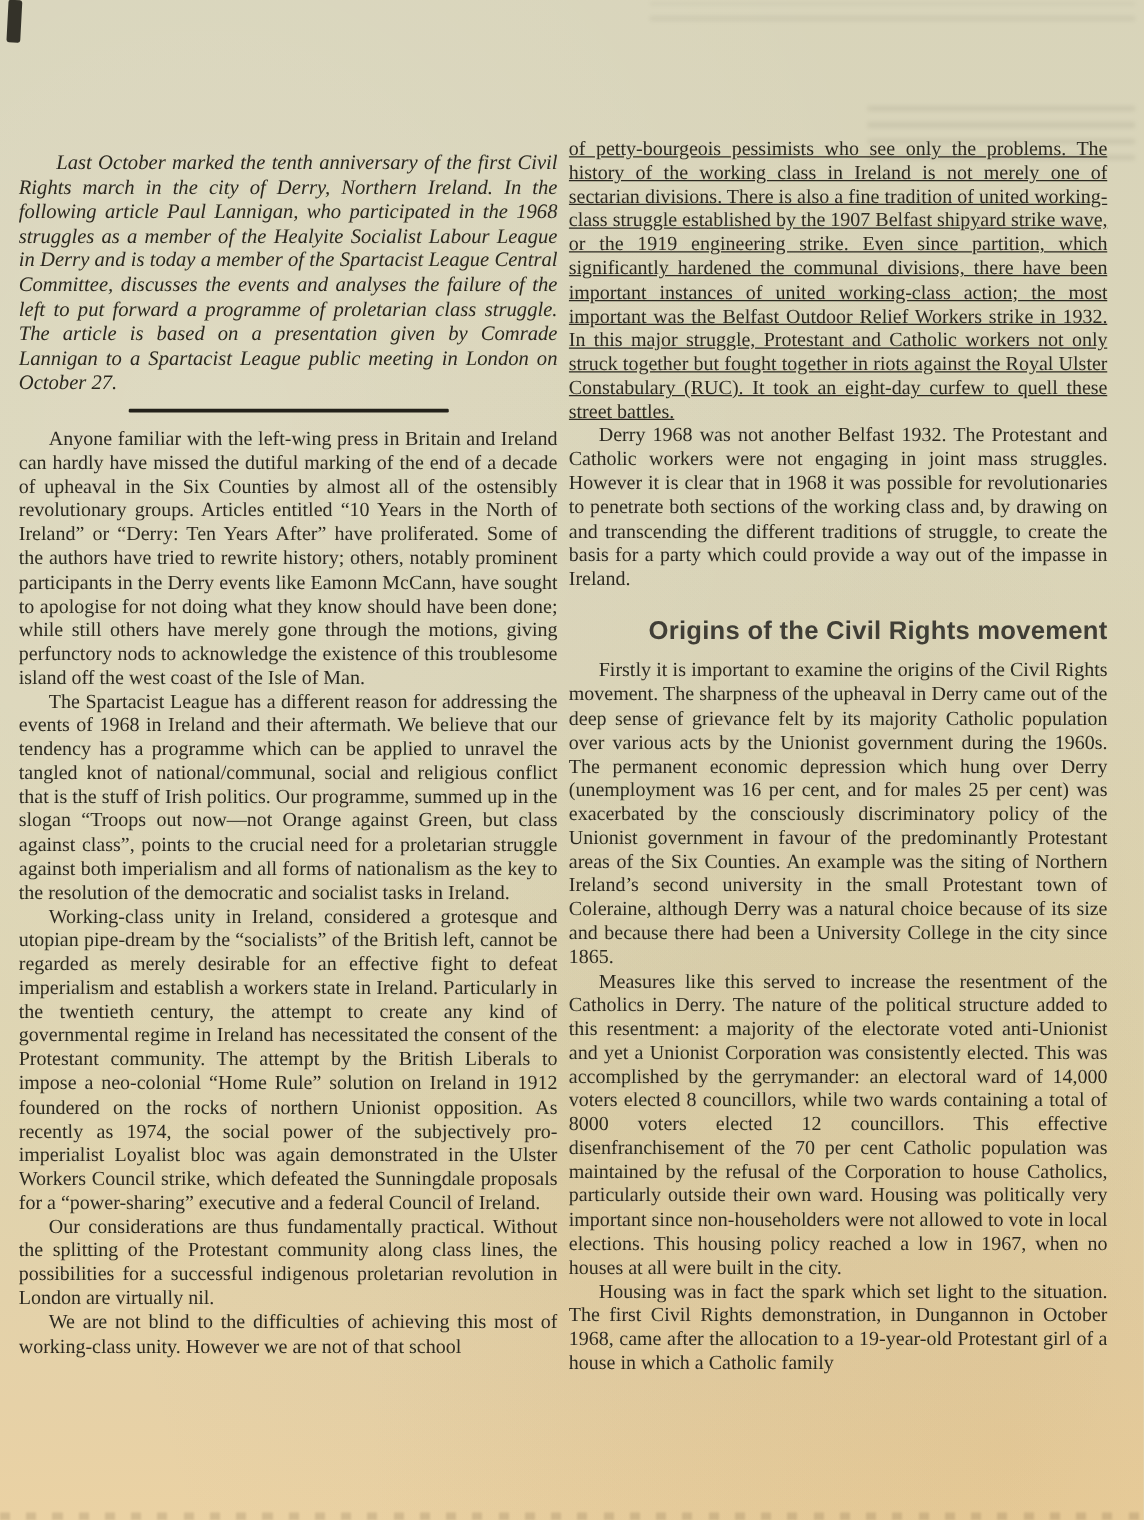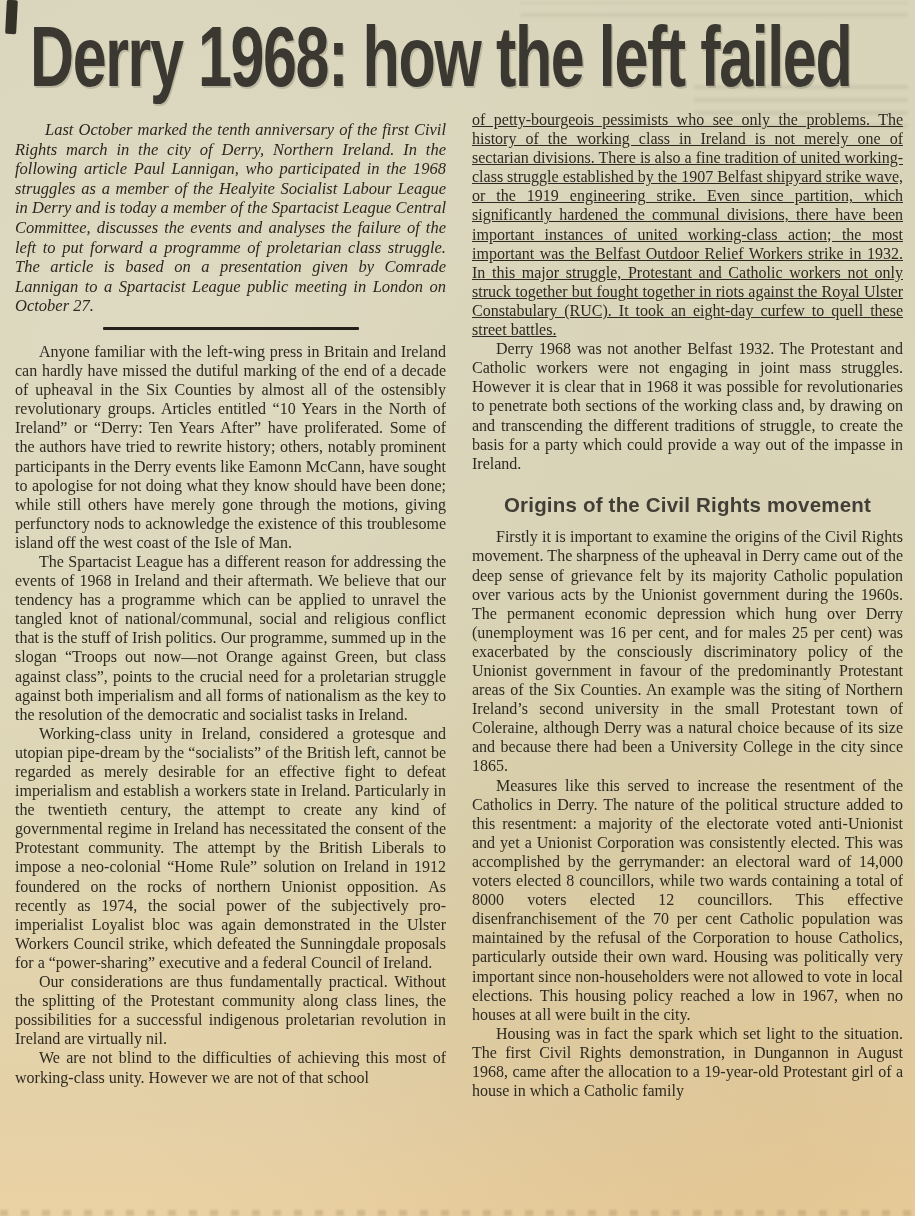--- a/index.html
+++ b/index.html
@@ -23,42 +23,42 @@
   .masthead { position:relative; padding:16px 0 0 30px; height:96px; }
   .title {
     font-family:"Liberation Sans", sans-serif; font-weight:700;
     font-size:86px; line-height:0.95; letter-spacing:-2px;
     color:#3a3831; white-space:nowrap;
     transform:scaleX(0.71); transform-origin:0 0;
     text-shadow:2px 2px 0 rgba(50,48,40,0.18);
   }
   .columns {
     position:absolute; top:110px; left:15px; width:888px; bottom:0;
-    display:flex; gap:26px;
+    display:flex; gap:9px;
   }
   .col {
     width:431px; height:100%; overflow:hidden;
     color:#2d2a21; font-size:16px; line-height:19.1px;
     text-align:justify;
   }
   .col p { text-indent:24px; }
   .col p.no-indent { text-indent:0;text-decoration:underline; }
   .intro {
     font-style:italic; font-size:16.5px; line-height:19.6px;
     padding-top:10px; color:#2b281f;
   }
   .intro p { text-indent:30px; }
   .divider {
     width:256px; height:3px; background:#23211a;
     margin:11px auto 12px auto; border-radius:1px;
   }
   .subhead {
     font-family:"Liberation Sans", sans-serif; font-weight:700;
     font-size:20.5px; line-height:1.15; color:#403e36;
-    letter-spacing:0.2px; margin:20px 0 11px 0; text-align:center;
+    letter-spacing:0.2px; margin:20px 0 11px 0; text-align:right;
   }
   
   .corner-mark {
     position:absolute; top:0; left:6px; width:11px; height:34px;
     background:#1d1b15; transform:rotate(3deg); border-radius:2px; opacity:0.88;
   }
   .bleed {
     position:absolute; pointer-events:none; filter:blur(1.6px);
     background-image:repeating-linear-gradient(0deg,
       rgba(125,122,100,0.38) 0px, rgba(125,122,100,0.38) 4px,
@@ -76,43 +76,40 @@
 </head>
 <body>
 
 <div class="page">
 
   <div class="texture"></div>
   <div class="corner-mark"></div>
   <div class="bleed bleed-b"></div>
   <div class="bleed bleed-a"></div>
 
-  <div class="masthead">
-    <h1 class="title">Derry 1968: how the left failed</h1>
-  </div>
 
   <div class="columns">
 
     <div class="col">
       <div class="intro">
         <p>Last October marked the tenth anniversary of the first Civil Rights march in the city of Derry, Northern Ireland. In the following article Paul Lannigan, who participated in the 1968 struggles as a member of the Healyite Socialist Labour League in Derry and is today a member of the Spartacist League Central Committee, discusses the events and analyses the failure of the left to put forward a programme of proletarian class struggle. The article is based on a presentation given by Comrade Lannigan to a Spartacist League public meeting in London on October 27.</p>
       </div>
       <div class="divider"></div>
       <p>Anyone familiar with the left-wing press in Britain and Ireland can hardly have missed the dutiful marking of the end of a decade of upheaval in the Six Counties by almost all of the ostensibly revolutionary groups. Articles entitled “10 Years in the North of Ireland” or “Derry: Ten Years After” have proliferated. Some of the authors have tried to rewrite history; others, notably prominent participants in the Derry events like Eamonn McCann, have sought to apologise for not doing what they know should have been done; while still others have merely gone through the motions, giving perfunctory nods to acknowledge the existence of this troublesome island off the west coast of the Isle of Man.</p>
       <p>The Spartacist League has a different reason for addressing the events of 1968 in Ireland and their aftermath. We believe that our tendency has a programme which can be applied to unravel the tangled knot of national/communal, social and religious conflict that is the stuff of Irish politics. Our programme, summed up in the slogan “Troops out now—not Orange against Green, but class against class”, points to the crucial need for a proletarian struggle against both imperialism and all forms of nationalism as the key to the resolution of the democratic and socialist tasks in Ireland.</p>
       <p>Working-class unity in Ireland, considered a grotesque and utopian pipe-dream by the “socialists” of the British left, cannot be regarded as merely desirable for an effective fight to defeat imperialism and establish a workers state in Ireland. Particularly in the twentieth century, the attempt to create any kind of governmental regime in Ireland has necessitated the consent of the Protestant community. The attempt by the British Liberals to impose a neo-colonial “Home Rule” solution on Ireland in 1912 foundered on the rocks of northern Unionist opposition. As recently as 1974, the social power of the subjectively pro-imperialist Loyalist bloc was again demonstrated in the Ulster Workers Council strike, which defeated the Sunningdale proposals for a “power-sharing” executive and a federal Council of Ireland.</p>
-      <p>Our considerations are thus fundamentally practical. Without the splitting of the Protestant community along class lines, the possibilities for a successful indigenous proletarian revolution in Ireland are virtually nil.</p>
+      <p>Our considerations are thus fundamentally practical. Without the splitting of the Protestant community along class lines, the possibilities for a successful indigenous proletarian revolution in London are virtually nil.</p>
       <p>We are not blind to the difficulties of achieving this most of working-class unity. However we are not of that school</p>
     </div>
 
     <div class="col">
       <p class="no-indent">of petty-bourgeois pessimists who see only the problems. The history of the working class in Ireland is not merely one of sectarian divisions. There is also a fine tradition of united working-class struggle established by the 1907 Belfast shipyard strike wave, or the 1919 engineering strike. Even since partition, which significantly hardened the communal divisions, there have been important instances of united working-class action; the most important was the Belfast Outdoor Relief Workers strike in 1932. In this major struggle, Protestant and Catholic workers not only struck together but fought together in riots against the Royal Ulster Constabulary (RUC). It took an eight-day curfew to quell these street battles.</p>
       <p>Derry 1968 was not another Belfast 1932. The Protestant and Catholic workers were not engaging in joint mass struggles. However it is clear that in 1968 it was possible for revolutionaries to penetrate both sections of the working class and, by drawing on and transcending the different traditions of struggle, to create the basis for a party which could provide a way out of the impasse in Ireland.</p>
       <h2 class="subhead">Origins of the Civil Rights movement</h2>
       <p>Firstly it is important to examine the origins of the Civil Rights movement. The sharpness of the upheaval in Derry came out of the deep sense of grievance felt by its majority Catholic population over various acts by the Unionist government during the 1960s. The permanent economic depression which hung over Derry (unemployment was 16 per cent, and for males 25 per cent) was exacerbated by the consciously discriminatory policy of the Unionist government in favour of the predominantly Protestant areas of the Six Counties. An example was the siting of Northern Ireland’s second university in the small Protestant town of Coleraine, although Derry was a natural choice because of its size and because there had been a University College in the city since 1865.</p>
       <p>Measures like this served to increase the resentment of the Catholics in Derry. The nature of the political structure added to this resentment: a majority of the electorate voted anti-Unionist and yet a Unionist Corporation was consistently elected. This was accomplished by the gerrymander: an electoral ward of 14,000 voters elected 8 councillors, while two wards containing a total of 8000 voters elected 12 councillors. This effective disenfranchisement of the 70 per cent Catholic population was maintained by the refusal of the Corporation to house Catholics, particularly outside their own ward. Housing was politically very important since non-householders were not allowed to vote in local elections. This housing policy reached a low in 1967, when no houses at all were built in the city.</p>
-      <p>Housing was in fact the spark which set light to the situation. The first Civil Rights demonstration, in Dungannon in August 1968, came after the allocation to a 19-year-old Protestant girl of a house in which a Catholic family</p>
+      <p>Housing was in fact the spark which set light to the situation. The first Civil Rights demonstration, in Dungannon in October 1968, came after the allocation to a 19-year-old Protestant girl of a house in which a Catholic family</p>
     </div>
 
   </div>
 
   <div class="page-edge"></div>
 </div>
 
 </body></html>

